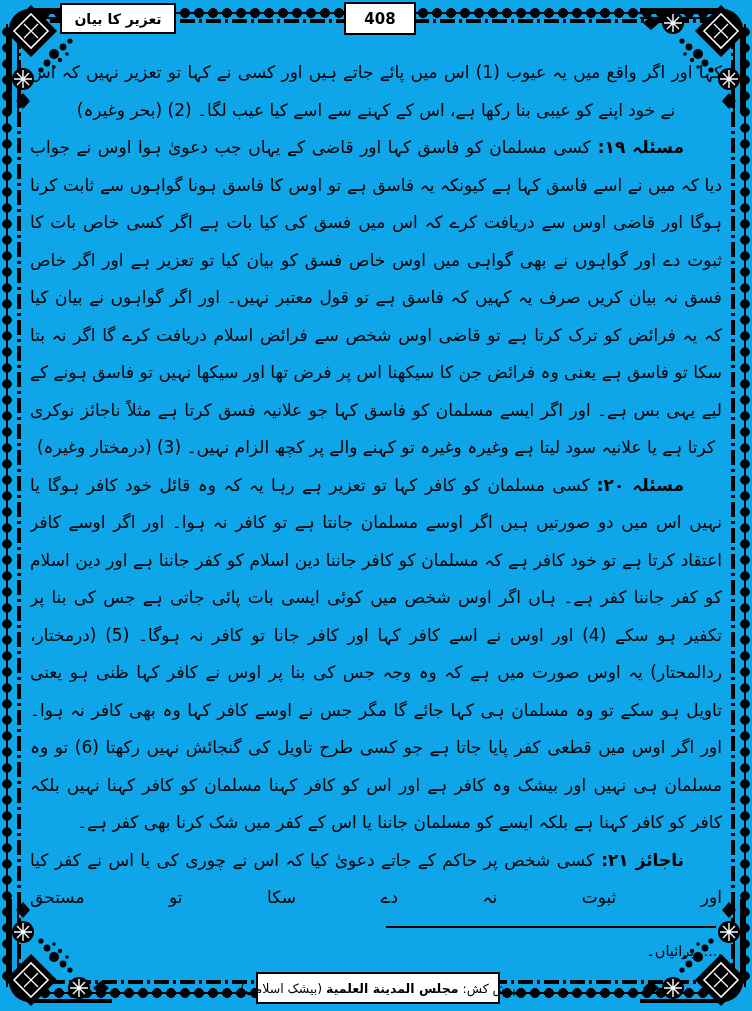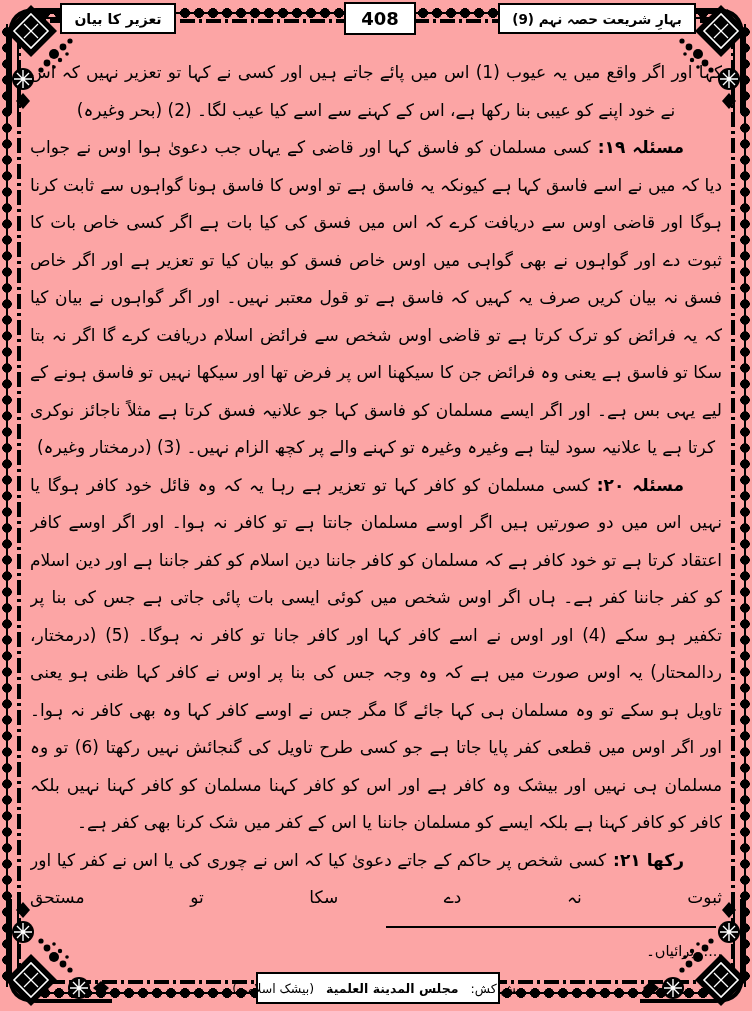--- a/index.html
+++ b/index.html
@@ -1,18 +1,18 @@
 <!DOCTYPE html>
 <html lang="ur" dir="rtl"><head>
 <meta charset="utf-8">
 <style>
   html,body{margin:0;padding:0;background:#e8e8e8;}
   .page{
     position:relative;width:752px;height:1011px;margin:0 auto;
-    background:#fca5a5;overflow:hidden;
+    background:#0ea5e9;overflow:hidden;
     font-family:"DejaVu Sans",sans-serif;color:#000;
   }
   
   .bead-v{
     position:absolute;top:24px;bottom:24px;width:12px;z-index:1;
     background-image:
       radial-gradient(circle at 6px 8px,#000 4.6px,rgba(0,0,0,0) 4.9px),
       linear-gradient(90deg,rgba(0,0,0,0) 5px,#000 5px,#000 7px,rgba(0,0,0,0) 7px);
     background-size:12px 16px,100% 100%;
     background-repeat:repeat-y,no-repeat;
@@ -45,24 +45,24 @@
   .c-tr{top:0;right:0;transform:scaleX(-1);}
   .c-bl{bottom:0;left:0;transform:scaleY(-1);}
   .c-br{bottom:0;right:0;transform:scale(-1,-1);}
   
   .hbox{
     position:absolute;z-index:4;background:#fff;border:2.5px solid #000;
     display:flex;align-items:center;justify-content:center;
     font-weight:bold;text-align:center;white-space:nowrap;
   }
   .box-chapter{left:60px;top:3px;width:112px;height:27px;font-size:14px;}
-  .box-page{left:344px;top:2px;width:68px;height:29px;font-size:18px;font-family:"DejaVu Sans",sans-serif;}
+  .box-page{left:344px;top:2px;width:68px;height:29px;font-size:15px;font-family:"DejaVu Sans",sans-serif;}
   .box-book{left:498px;top:3px;width:194px;height:27px;font-size:13.5px;}
   .box-footer{left:256px;bottom:7px;width:240px;height:28px;font-size:12.5px;font-weight:normal;}
-  .box-footer .pub{font-weight:bold;padding:0 12px;}
+  .box-footer .pub{font-weight:bold;padding:0 4px;}
   
   .content{
     position:absolute;top:54px;left:30px;right:30px;bottom:40px;z-index:2;
     direction:rtl;text-align:justify;font-size:17px;line-height:37.5px;
     overflow:hidden;
   }
   .para{margin:0;}
   .last-center{text-align-last:center;}
   .last-justify{text-align-last:justify;}
   .masala{text-indent:38px;}
@@ -189,36 +189,33 @@
       </g>
     </svg>
   </div>
 
   <div class="hbox box-chapter">
     <span>تعزیر کا بیان</span>
   </div>
   <div class="hbox box-page">
     <span>408</span>
   </div>
-  <div class="hbox box-book">
-    <span>بہارِ شریعت حصہ نہم (9)</span>
-  </div>
 
   <div class="content">
     <p class="para last-center">
       <span>کہا اور اگر واقع میں یہ عیوب (1) اس میں پائے جاتے ہیں اور کسی نے کہا تو تعزیر نہیں کہ اس نے خود اپنے کو عیبی بنا رکھا ہے، اس کے کہنے سے اسے کیا عیب لگا۔ (2) (بحر وغیرہ)</span>
     </p>
     <p class="para masala last-center">
       <span class="mlabel">مسئلہ ۱۹:</span><span>کسی مسلمان کو فاسق کہا اور قاضی کے یہاں جب دعویٰ ہوا اوس نے جواب دیا کہ میں نے اسے فاسق کہا ہے کیونکہ یہ فاسق ہے تو اوس کا فاسق ہونا گواہوں سے ثابت کرنا ہوگا اور قاضی اوس سے دریافت کرے کہ اس میں فسق کی کیا بات ہے اگر کسی خاص بات کا ثبوت دے اور گواہوں نے بھی گواہی میں اوس خاص فسق کو بیان کیا تو تعزیر ہے اور اگر خاص فسق نہ بیان کریں صرف یہ کہیں کہ فاسق ہے تو قول معتبر نہیں۔ اور اگر گواہوں نے بیان کیا کہ یہ فرائض کو ترک کرتا ہے تو قاضی اوس شخص سے فرائض اسلام دریافت کرے گا اگر نہ بتا سکا تو فاسق ہے یعنی وہ فرائض جن کا سیکھنا اس پر فرض تھا اور سیکھا نہیں تو فاسق ہونے کے لیے یہی بس ہے۔ اور اگر ایسے مسلمان کو فاسق کہا جو علانیہ فسق کرتا ہے مثلاً ناجائز نوکری کرتا ہے یا علانیہ سود لیتا ہے وغیرہ وغیرہ تو کہنے والے پر کچھ الزام نہیں۔ (3) (درمختار وغیرہ)</span>
     </p>
     <p class="para masala">
       <span class="mlabel">مسئلہ ۲۰:</span><span>کسی مسلمان کو کافر کہا تو تعزیر ہے رہا یہ کہ وہ قائل خود کافر ہوگا یا نہیں اس میں دو صورتیں ہیں اگر اوسے مسلمان جانتا ہے تو کافر نہ ہوا۔ اور اگر اوسے کافر اعتقاد کرتا ہے تو خود کافر ہے کہ مسلمان کو کافر جاننا دین اسلام کو کفر جاننا ہے اور دین اسلام کو کفر جاننا کفر ہے۔ ہاں اگر اوس شخص میں کوئی ایسی بات پائی جاتی ہے جس کی بنا پر تکفیر ہو سکے (4) اور اوس نے اسے کافر کہا اور کافر جانا تو کافر نہ ہوگا۔ (5) (درمختار، ردالمحتار) یہ اوس صورت میں ہے کہ وہ وجہ جس کی بنا پر اوس نے کافر کہا ظنی ہو یعنی تاویل ہو سکے تو وہ مسلمان ہی کہا جائے گا مگر جس نے اوسے کافر کہا وہ بھی کافر نہ ہوا۔ اور اگر اوس میں قطعی کفر پایا جاتا ہے جو کسی طرح تاویل کی گنجائش نہیں رکھتا (6) تو وہ مسلمان ہی نہیں اور بیشک وہ کافر ہے اور اس کو کافر کہنا مسلمان کو کافر کہنا نہیں بلکہ کافر کو کافر کہنا ہے بلکہ ایسے کو مسلمان جاننا یا اس کے کفر میں شک کرنا بھی کفر ہے۔</span>
     </p>
     <p class="para masala last-justify">
-      <span class="mlabel">رکھا ۲۱:</span><span>کسی شخص پر حاکم کے جاتے دعویٰ کیا کہ اس نے چوری کی یا اس نے کفر کیا اور ثبوت نہ دے سکا تو مستحق</span>
+      <span class="mlabel">ناجائز ۲۱:</span><span>کسی شخص پر حاکم کے جاتے دعویٰ کیا کہ اس نے چوری کی یا اس نے کفر کیا اور ثبوت نہ دے سکا تو مستحق</span>
     </p>
 
     <div class="fn-sep"></div>
     <div class="footnotes">
       <div class="fn">......برائیاں۔</div>
       <div class="fn">......“البحرالرائق”، کتاب الحدود، فصل فی التعزیر، ج۵، ص۶۹، وغیرہ.</div>
 
     </div>
   </div>
 

